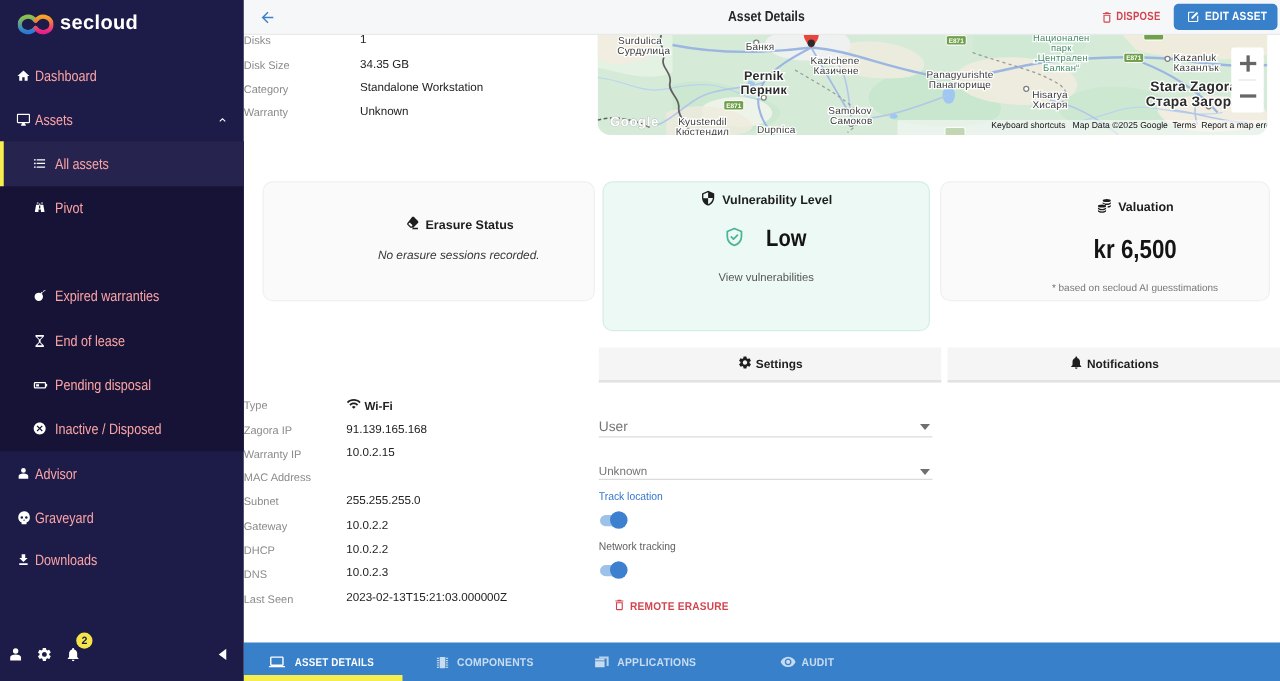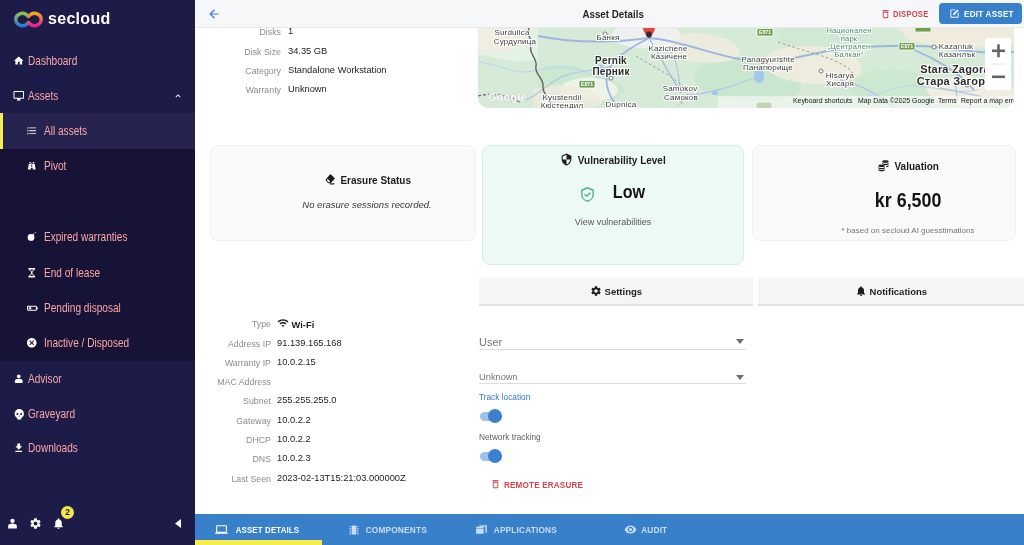--- a/index.html
+++ b/index.html
@@ -15,21 +15,21 @@
   .mt1 { position:absolute; left:28px; transform:scaleX(.84); transform-origin:0 50%; white-space:nowrap; }
   .mt2 { position:absolute; left:44px; transform:scaleX(.84); transform-origin:0 50%; white-space:nowrap; }
   #active-row { position:absolute; left:0; top:113px; width:195px; height:36px; background:#27234f; }
   #active-bar { position:absolute; left:0; top:113px; width:3px; height:36px; background:#f8ed4e; }
   
   #topbar { position:absolute; left:195px; top:0; width:829px; height:28px; background:#f6f7f8; border-bottom:1px solid #e9e9e9; z-index:4; }
   #tb-title { position:absolute; left:4px; top:0; width:829px; height:28px; text-align:center; line-height:28px; font-size:11.5px; font-weight:bold; color:#262626; }
   #tb-title span { display:inline-block; transform:scaleX(.85); }
   
   #content { position:absolute; left:195px; top:28px; width:829px; height:486px; background:#fff; }
-  .lbl { position:absolute; color:#8b8b8b; font-size:8.8px; line-height:11px; text-align:right; }
+  .lbl { position:absolute; color:#8b8b8b; font-size:8.8px; line-height:11px; text-align:left; }
   .val { position:absolute; color:#222; font-size:9.3px; line-height:11px; font-weight:500; white-space:nowrap; }
   
   .card { position:absolute; border-radius:8px; text-align:center; }
   .card1 { background:#fafafa; border:1px solid #f0f0f0;padding-left:48px; }
   .card2 { background:#edf9f4; border:1px solid #d5eee3; }
   .ctitle { font-weight:bold; font-size:10px; color:#1e1e1e; }
   
   .phead { position:absolute; top:250px; height:28px; background:#f5f5f5; border-bottom:2px solid #e2e2e2; text-align:center; line-height:27px; font-size:9.5px; font-weight:bold; color:#1e1e1e; }
   
   #botbar { position:absolute; left:195px; top:514px; width:829px; height:31px; background:#3880ca; z-index:4; }
@@ -304,21 +304,21 @@
           <path d="M15.14 3 21 8.86a2 2 0 0 1 0 2.83l-7.07 7.07-4.24.01-4.25-4.25a2 2 0 0 1 0-2.83L12.31 3a2 2 0 0 1 2.83 0zM6.7 13.17l4.24 4.24 2.12-2.12-4.24-4.24-2.12 2.12zM14 19h7v2h-9l2-2z"></path>
         </svg>
     <span class="ctitle"> Erasure Status</span></div>
     <div style="margin-top:11px;font-size:9.5px;font-style:italic;color:#383838">No erasure sessions recorded.</div>
   </div>
   <div class="card card2" style="left:287px;top:117px;width:262px;height:120px">
     <div style="margin-top:4px"><svg style="vertical-align:-2px" width="13" height="13" viewBox="0 0 24 24" fill="#1e1e1e">
           <path d="M12 1 3 5v6c0 5.55 3.84 10.74 9 12 5.16-1.26 9-6.45 9-12V5l-9-4zm0 10.99h7c-.53 4.12-3.28 7.79-7 8.94V12H5V6.3l7-3.11v8.8z"></path>
         </svg>
     <span class="ctitle"> Vulnerability Level</span></div>
-    <div style="margin-top:13px;display:flex;align-items:flex-end;justify-content:center;gap:14px">
+    <div style="margin-top:13px;display:flex;align-items:flex-start;justify-content:center;gap:14px">
       <svg width="17" height="17" viewBox="0 0 24 24" fill="none" stroke="#4db597" stroke-width="2">
           <path d="M12 2.5 4 6v5.5c0 4.7 3.3 9 8 10 4.7-1 8-5.3 8-10V6l-8-3.5z" stroke-linejoin="round"></path>
           <path d="m8.5 12 2.5 2.5 4.5-4.5" stroke-linecap="round" stroke-linejoin="round"></path>
         </svg>
       <span style="font-size:19px;font-weight:bold;color:#141414;display:inline-block;transform:scaleX(.85)">Low</span>
     </div>
     <div style="margin-top:14px;font-size:9px;color:#565656">View vulnerabilities</div>
   </div>
   <div class="card card1" style="left:557px;top:117px;width:264px;height:96px">
     <div style="margin-top:10px"><svg style="vertical-align:-2px" width="13" height="13" viewBox="0 0 24 24" fill="#1e1e1e">
@@ -340,21 +340,21 @@
         <path d="M19.14 12.94c.04-.3.06-.61.06-.94 0-.32-.02-.64-.07-.94l2.03-1.58a.49.49 0 0 0 .12-.61l-1.92-3.32a.488.488 0 0 0-.59-.22l-2.39.96c-.5-.38-1.03-.7-1.62-.94l-.36-2.54a.484.484 0 0 0-.48-.41h-3.84c-.24 0-.43.17-.47.41l-.36 2.54c-.59.24-1.13.57-1.62.94l-2.39-.96c-.22-.08-.47 0-.59.22L2.74 8.87c-.12.21-.08.47.12.61l2.03 1.58c-.05.3-.09.63-.09.94s.02.64.07.94l-2.03 1.58a.49.49 0 0 0-.12.61l1.92 3.32c.12.22.37.29.59.22l2.39-.96c.5.38 1.03.7 1.62.94l.36 2.54c.05.24.24.41.48.41h3.84c.24 0 .44-.17.47-.41l.36-2.54c.59-.24 1.13-.56 1.62-.94l2.39.96c.22.08.47 0 .59-.22l1.92-3.32c.12-.22.07-.47-.12-.61l-2.01-1.58zM12 15.6A3.61 3.61 0 0 1 8.4 12c0-1.98 1.62-3.6 3.6-3.6s3.6 1.62 3.6 3.6-1.62 3.6-3.6 3.6z"></path>
       </svg> Settings</div>
   <div class="phead" style="left:563px;width:266px"><svg style="vertical-align:-2px" width="12" height="12" viewBox="0 0 24 24" fill="#1e1e1e">
         <path d="M12 22c1.1 0 2-.9 2-2h-4c0 1.1.89 2 2 2zm6-6v-5c0-3.07-1.64-5.64-4.5-6.32V4c0-.83-.67-1.5-1.5-1.5s-1.5.67-1.5 1.5v.68C7.63 5.36 6 7.92 6 11v5l-2 2v1h16v-1l-2-2z"></path>
       </svg> Notifications</div>
 
   <div class="lbl" style="left:0;top:291px;width:76px">Type</div>
   <div class="val" style="left:82px;top:289px"><svg style="vertical-align:-1px" width="12" height="12" viewBox="0 0 24 24" fill="#222">
         <path d="M1 9l2 2c4.97-4.97 13.03-4.97 18 0l2-2C16.93 2.93 7.07 2.93 1 9zm8 8l3 3 3-3c-1.65-1.66-4.34-1.66-6 0zm-4-4l2 2c2.76-2.76 7.24-2.76 10 0l2-2C15.14 9.14 8.87 9.14 5 13z"></path>
       </svg> <b>Wi-Fi</b></div>
-  <div class="lbl" style="left:0;top:310.5px;width:76px">Address IP</div>
+  <div class="lbl" style="left:0;top:310.5px;width:76px">Zagora IP</div>
     <div class="val" style="left:82px;top:309.5px">91.139.165.168</div>
   <div class="lbl" style="left:0;top:330px;width:76px">Warranty IP</div>
     <div class="val" style="left:82px;top:329px">10.0.2.15</div>
   <div class="lbl" style="left:0;top:349px;width:76px">MAC Address</div>
   <div class="lbl" style="left:0;top:368px;width:76px">Subnet</div>
     <div class="val" style="left:82px;top:367px">255.255.255.0</div>
   <div class="lbl" style="left:0;top:387.5px;width:76px">Gateway</div>
     <div class="val" style="left:82px;top:386.5px">10.0.2.2</div>
   <div class="lbl" style="left:0;top:407px;width:76px">DHCP</div>
     <div class="val" style="left:82px;top:406px">10.0.2.2</div>

